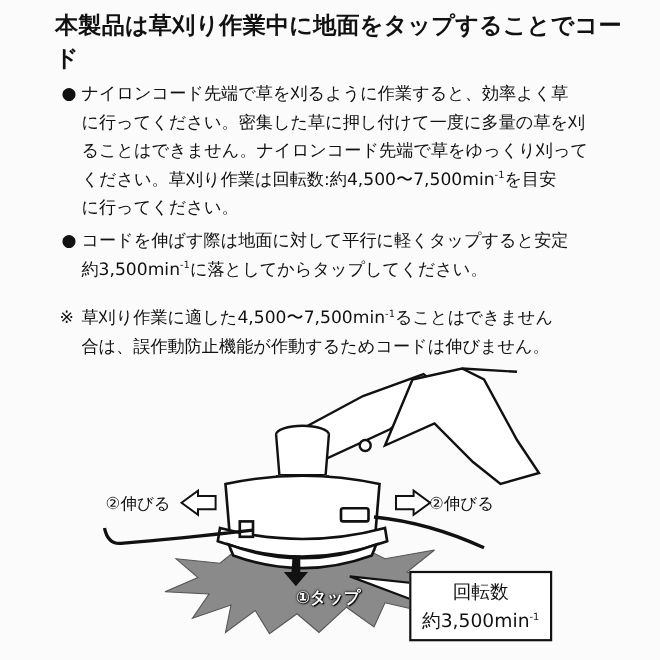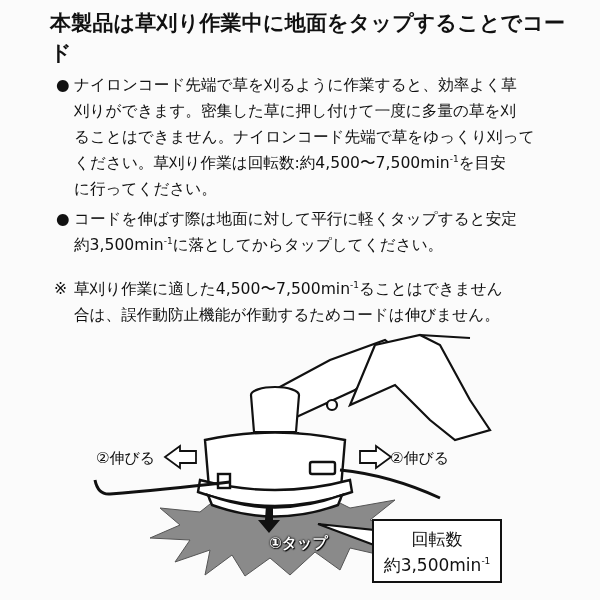--- a/index.html
+++ b/index.html
@@ -27,21 +27,21 @@
 <div class="page">
 
   <div class="headline">
     <div>本製品は草刈り作業中に地面をタップすることでコード</div>
   </div>
 
   <div class="para p1">
     <span class="bullet">●</span>
     <div class="body">
       <div>ナイロンコード先端で草を刈るように作業すると、効率よく草</div>
-      <div>刈りができます。密集した草に押し付けて一度に多量の草を刈</div>
+      <div>に行ってください。密集した草に押し付けて一度に多量の草を刈</div>
       <div>ることはできません。ナイロンコード先端で草をゆっくり刈って</div>
       <div><span>ください。草刈り作業は回転数:約4,500〜7,500min</span><sup>-1</sup><span>を目安</span></div>
       <div>に行ってください。</div>
     </div>
   </div>
 
   <div class="para p2">
     <span class="bullet">●</span>
     <div class="body">
       <div>コードを伸ばす際は地面に対して平行に軽くタップすると安定</div>

